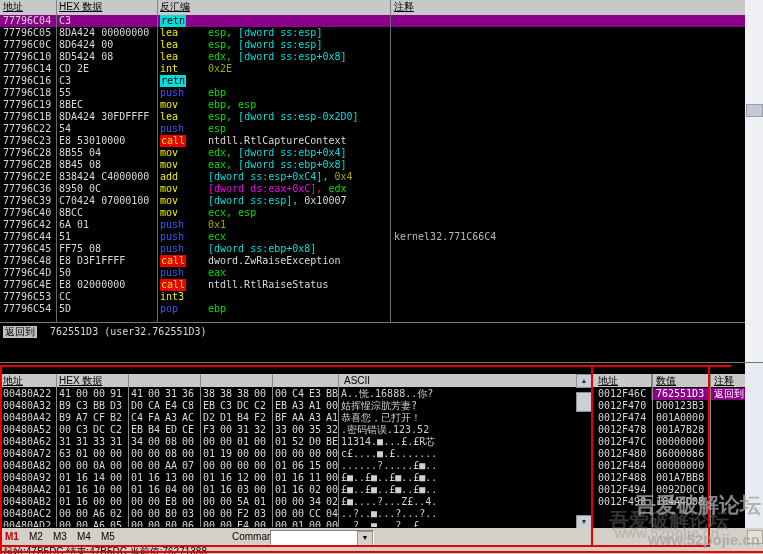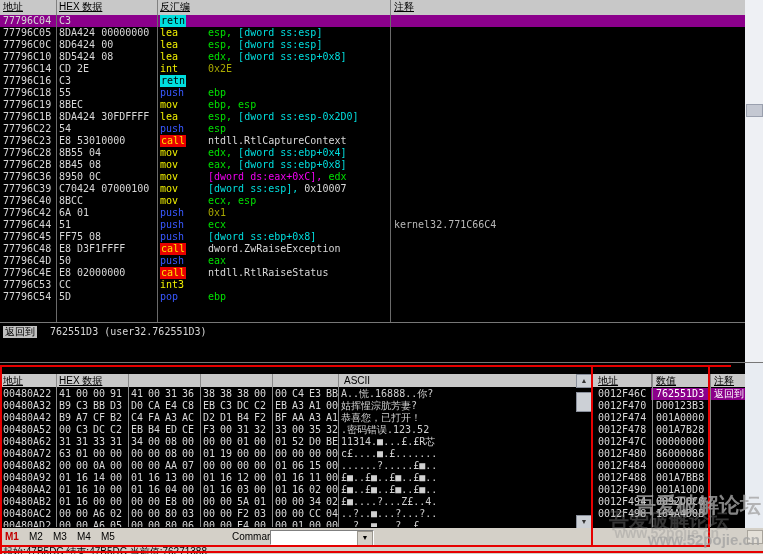--- a/index.html
+++ b/index.html
@@ -175,20 +175,26 @@
         <span class="c-mn mn-y">mov</span>
         <span class="c-ops"><span class="tk-reg">edx, </span><span class="tk-mem">[dword ss:ebp+0x4]</span></span>
       </div>
       <div class="drow">
         <span class="c-addr">77796C2B</span>
         <span class="c-hex">8B45 08</span>
         <span class="c-mn mn-y">mov</span>
         <span class="c-ops"><span class="tk-reg">eax, </span><span class="tk-mem">[dword ss:ebp+0x8]</span></span>
       </div>
       <div class="drow">
+        <span class="c-addr">77796C2E</span>
+        <span class="c-hex">838424 C4000000</span>
+        <span class="c-mn mn-y">add</span>
+        <span class="c-ops"><span class="tk-mem">[dword ss:esp+0xC4], </span><span class="tk-imm">0x4</span></span>
+      </div>
+      <div class="drow">
         <span class="c-addr">77796C36</span>
         <span class="c-hex">8950 0C</span>
         <span class="c-mn mn-y">mov</span>
         <span class="c-ops"><span class="tk-memds">[dword ds:eax+0xC], </span><span class="tk-reg">edx</span></span>
       </div>
       <div class="drow">
         <span class="c-addr">77796C39</span>
         <span class="c-hex">C70424 07000100</span>
         <span class="c-mn mn-y">mov</span>
         <span class="c-ops"><span class="tk-mem">[dword ss:esp], </span><span class="tk-plain">0x10007</span></span>
@@ -561,24 +567,20 @@
       </div>
       <div class="srow">
         <span class="s-addr">0012F484</span>
         <span class="s-val">00000000</span>
       </div>
       <div class="srow">
         <span class="s-addr">0012F488</span>
         <span class="s-val">001A7BB8</span>
       </div>
       <div class="srow">
-        <span class="s-addr">0012F490</span>
-        <span class="s-val">001A10D0</span>
-      </div>
-      <div class="srow">
         <span class="s-addr">0012F494</span>
         <span class="s-val">0092D0C0</span>
       </div>
       <div class="srow">
         <span class="s-addr">0012F498</span>
         <span class="s-val">164A4D0B</span>
       </div>
     </div>
   <div class="cdiv stkdiv" style="left:652px"></div>
   <div class="cdiv stkdiv" style="left:710px"></div>

